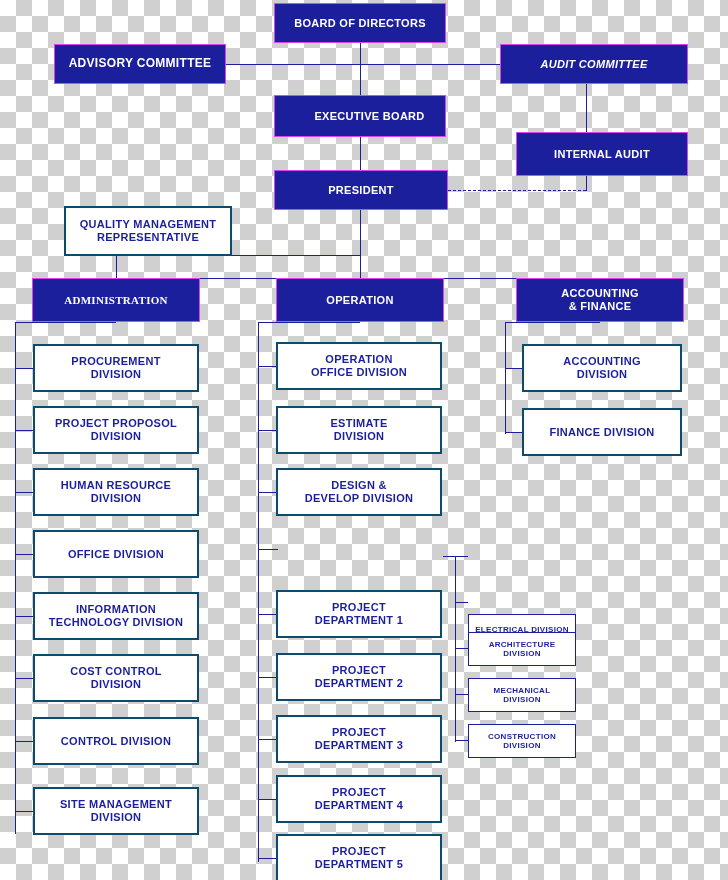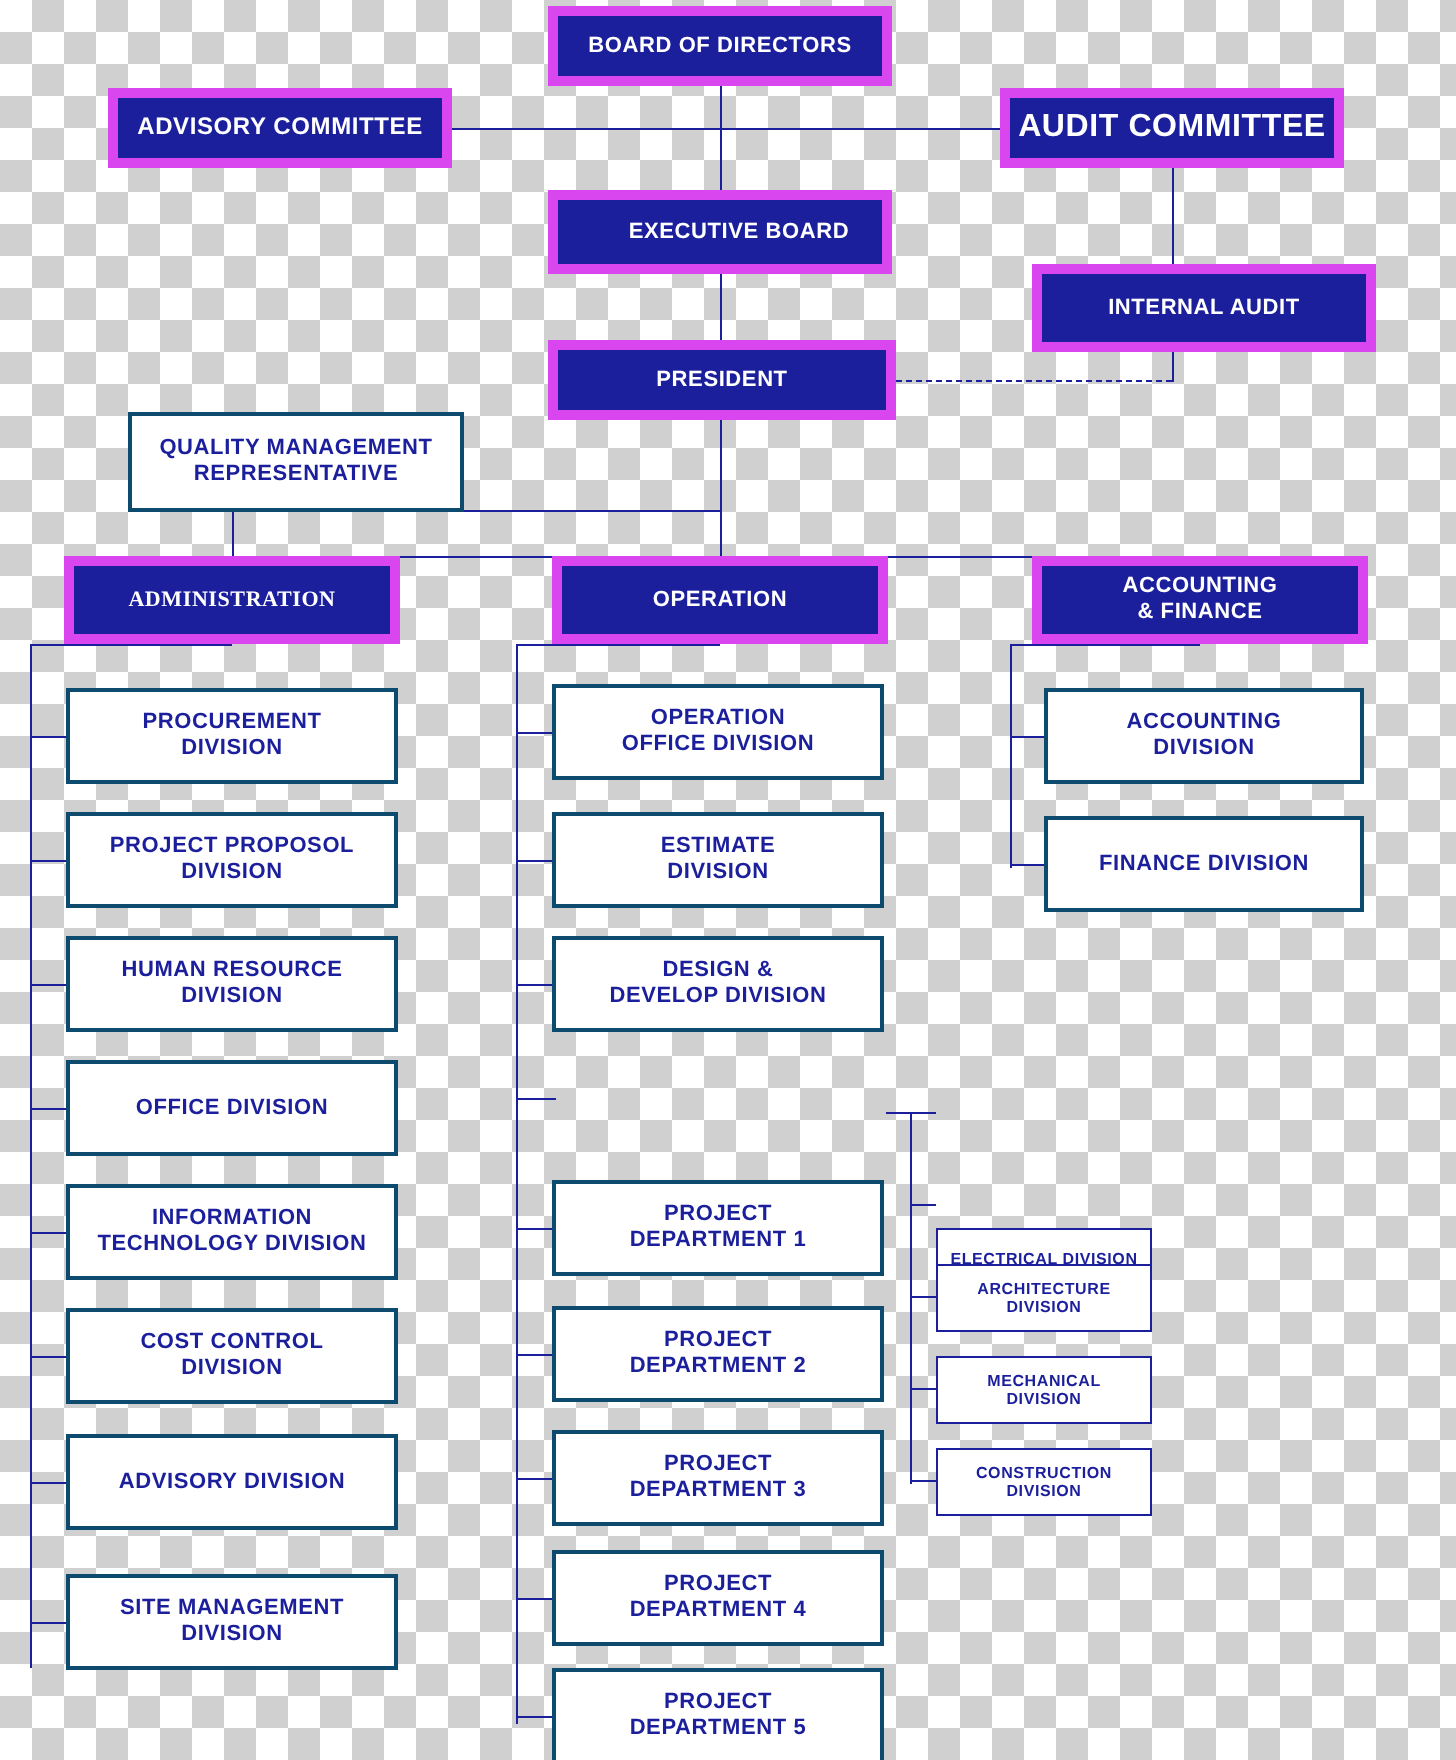--- a/index.html
+++ b/index.html
@@ -31,21 +31,21 @@
     justify-content: center;
     text-align: center;
     line-height: 1.15;
     letter-spacing: 0.3px;
     white-space: pre-line;
   }
   .filled {
     background: #1b1f9c;
     color: #ffffff;
     font-weight: bold;
-    border: 5px solid #d946ef;
+    border: 1px solid #d946ef;
   }
   .outlined {
     background: #ffffff;
     color: #1b1f9c;
     font-weight: bold;
     border: 2px solid #0c4a6e;
   }
   .outlined-thin {
     background: #ffffff;
     color: #1b1f9c;
@@ -124,21 +124,21 @@
   <div class="conn h" style="left:455px; top:556px; width:13px;"></div>
   <div class="conn h" style="left:455px; top:602px; width:13px;"></div>
   <div class="conn h" style="left:455px; top:648px; width:13px;"></div>
   <div class="conn h" style="left:455px; top:694px; width:13px;"></div>
   <div class="conn h" style="left:455px; top:740px; width:13px;"></div>
 
   <div class="node filled" style="left:274px; top:3px; width:172px; height:40px; font-size:11px;">BOARD OF DIRECTORS</div>
 
   <div class="node filled" style="left:54px; top:44px; width:172px; height:40px; font-size:12px;">ADVISORY  COMMITTEE</div>
 
-  <div class="node filled" style="left:500px; top:44px; width:172px; height:40px; font-size:16px;">AUDIT COMMITTEE</div>
+  <div class="node filled" style="left:500px; top:44px; width:188px; height:40px; font-size:11px;font-style:italic;">AUDIT COMMITTEE</div>
 
   <div class="node filled" style="left:274px; top:95px; width:172px; height:42px; font-size:11px;padding-left:19px;">EXECUTIVE BOARD</div>
 
   <div class="node filled" style="left:516px; top:132px; width:172px; height:44px; font-size:11px;">INTERNAL   AUDIT</div>
 
   <div class="node filled" style="left:274px; top:170px; width:174px; height:40px; font-size:11px;">PRESIDENT</div>
 
   <div class="node outlined" style="left:64px; top:206px; width:168px; height:50px; font-size:11px;">QUALITY  MANAGEMENT
 REPRESENTATIVE</div>
 
@@ -153,21 +153,21 @@
 DIVISION</div>
   <div class="node outlined" style="left:33px; top:406px; width:166px; height:48px; font-size:11px;">PROJECT  PROPOSOL
 DIVISION</div>
   <div class="node outlined" style="left:33px; top:468px; width:166px; height:48px; font-size:11px;">HUMAN  RESOURCE
 DIVISION</div>
   <div class="node outlined" style="left:33px; top:530px; width:166px; height:48px; font-size:11px;">OFFICE DIVISION</div>
   <div class="node outlined" style="left:33px; top:592px; width:166px; height:48px; font-size:11px;">INFORMATION
 TECHNOLOGY DIVISION</div>
   <div class="node outlined" style="left:33px; top:654px; width:166px; height:48px; font-size:11px;">COST CONTROL
 DIVISION</div>
-  <div class="node outlined" style="left:33px; top:717px; width:166px; height:48px; font-size:11px;">ADVISORY DIVISION</div>
+  <div class="node outlined" style="left:33px; top:717px; width:166px; height:48px; font-size:11px;">CONTROL DIVISION</div>
   <div class="node outlined" style="left:33px; top:787px; width:166px; height:48px; font-size:11px;">SITE    MANAGEMENT
 DIVISION</div>
 
   <div class="node outlined" style="left:276px; top:342px; width:166px; height:48px; font-size:11px;">OPERATION
 OFFICE DIVISION</div>
   <div class="node outlined" style="left:276px; top:406px; width:166px; height:48px; font-size:11px;">ESTIMATE
 DIVISION</div>
   <div class="node outlined" style="left:276px; top:468px; width:166px; height:48px; font-size:11px;">DESIGN &amp;
 DEVELOP DIVISION</div>
   <div class="node outlined" style="left:276px; top:590px; width:166px; height:48px; font-size:11px;">PROJECT

